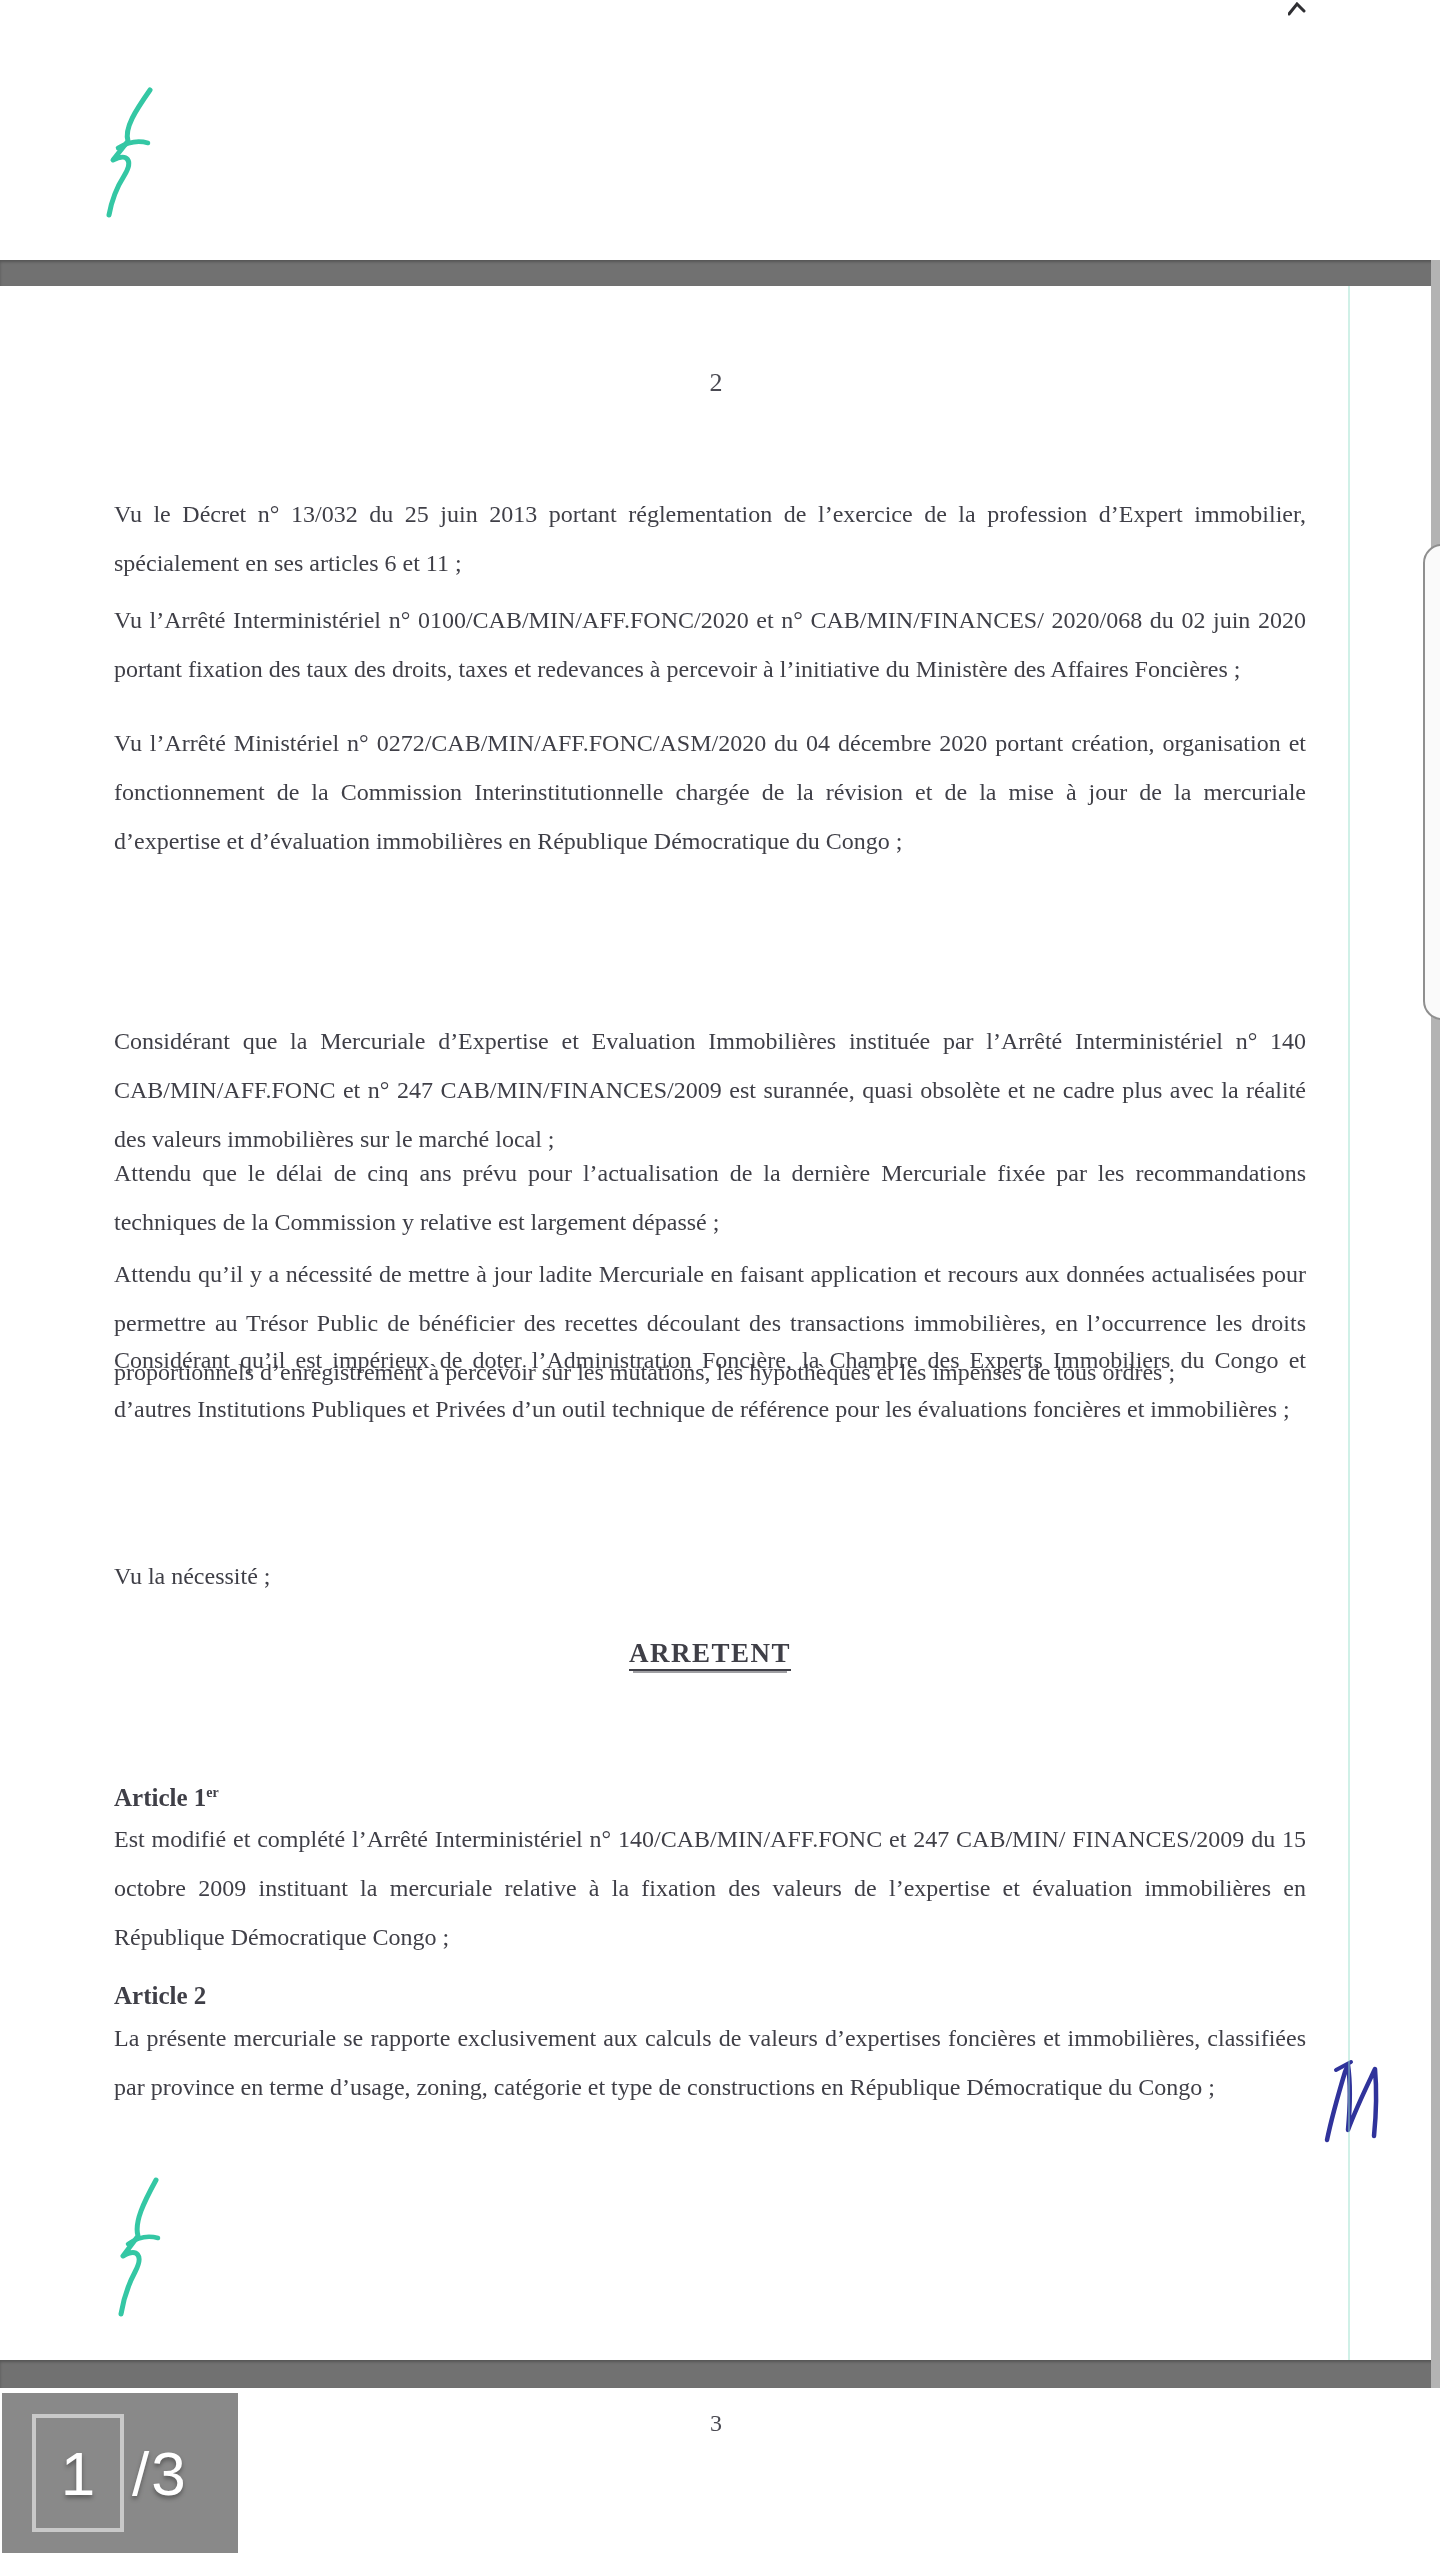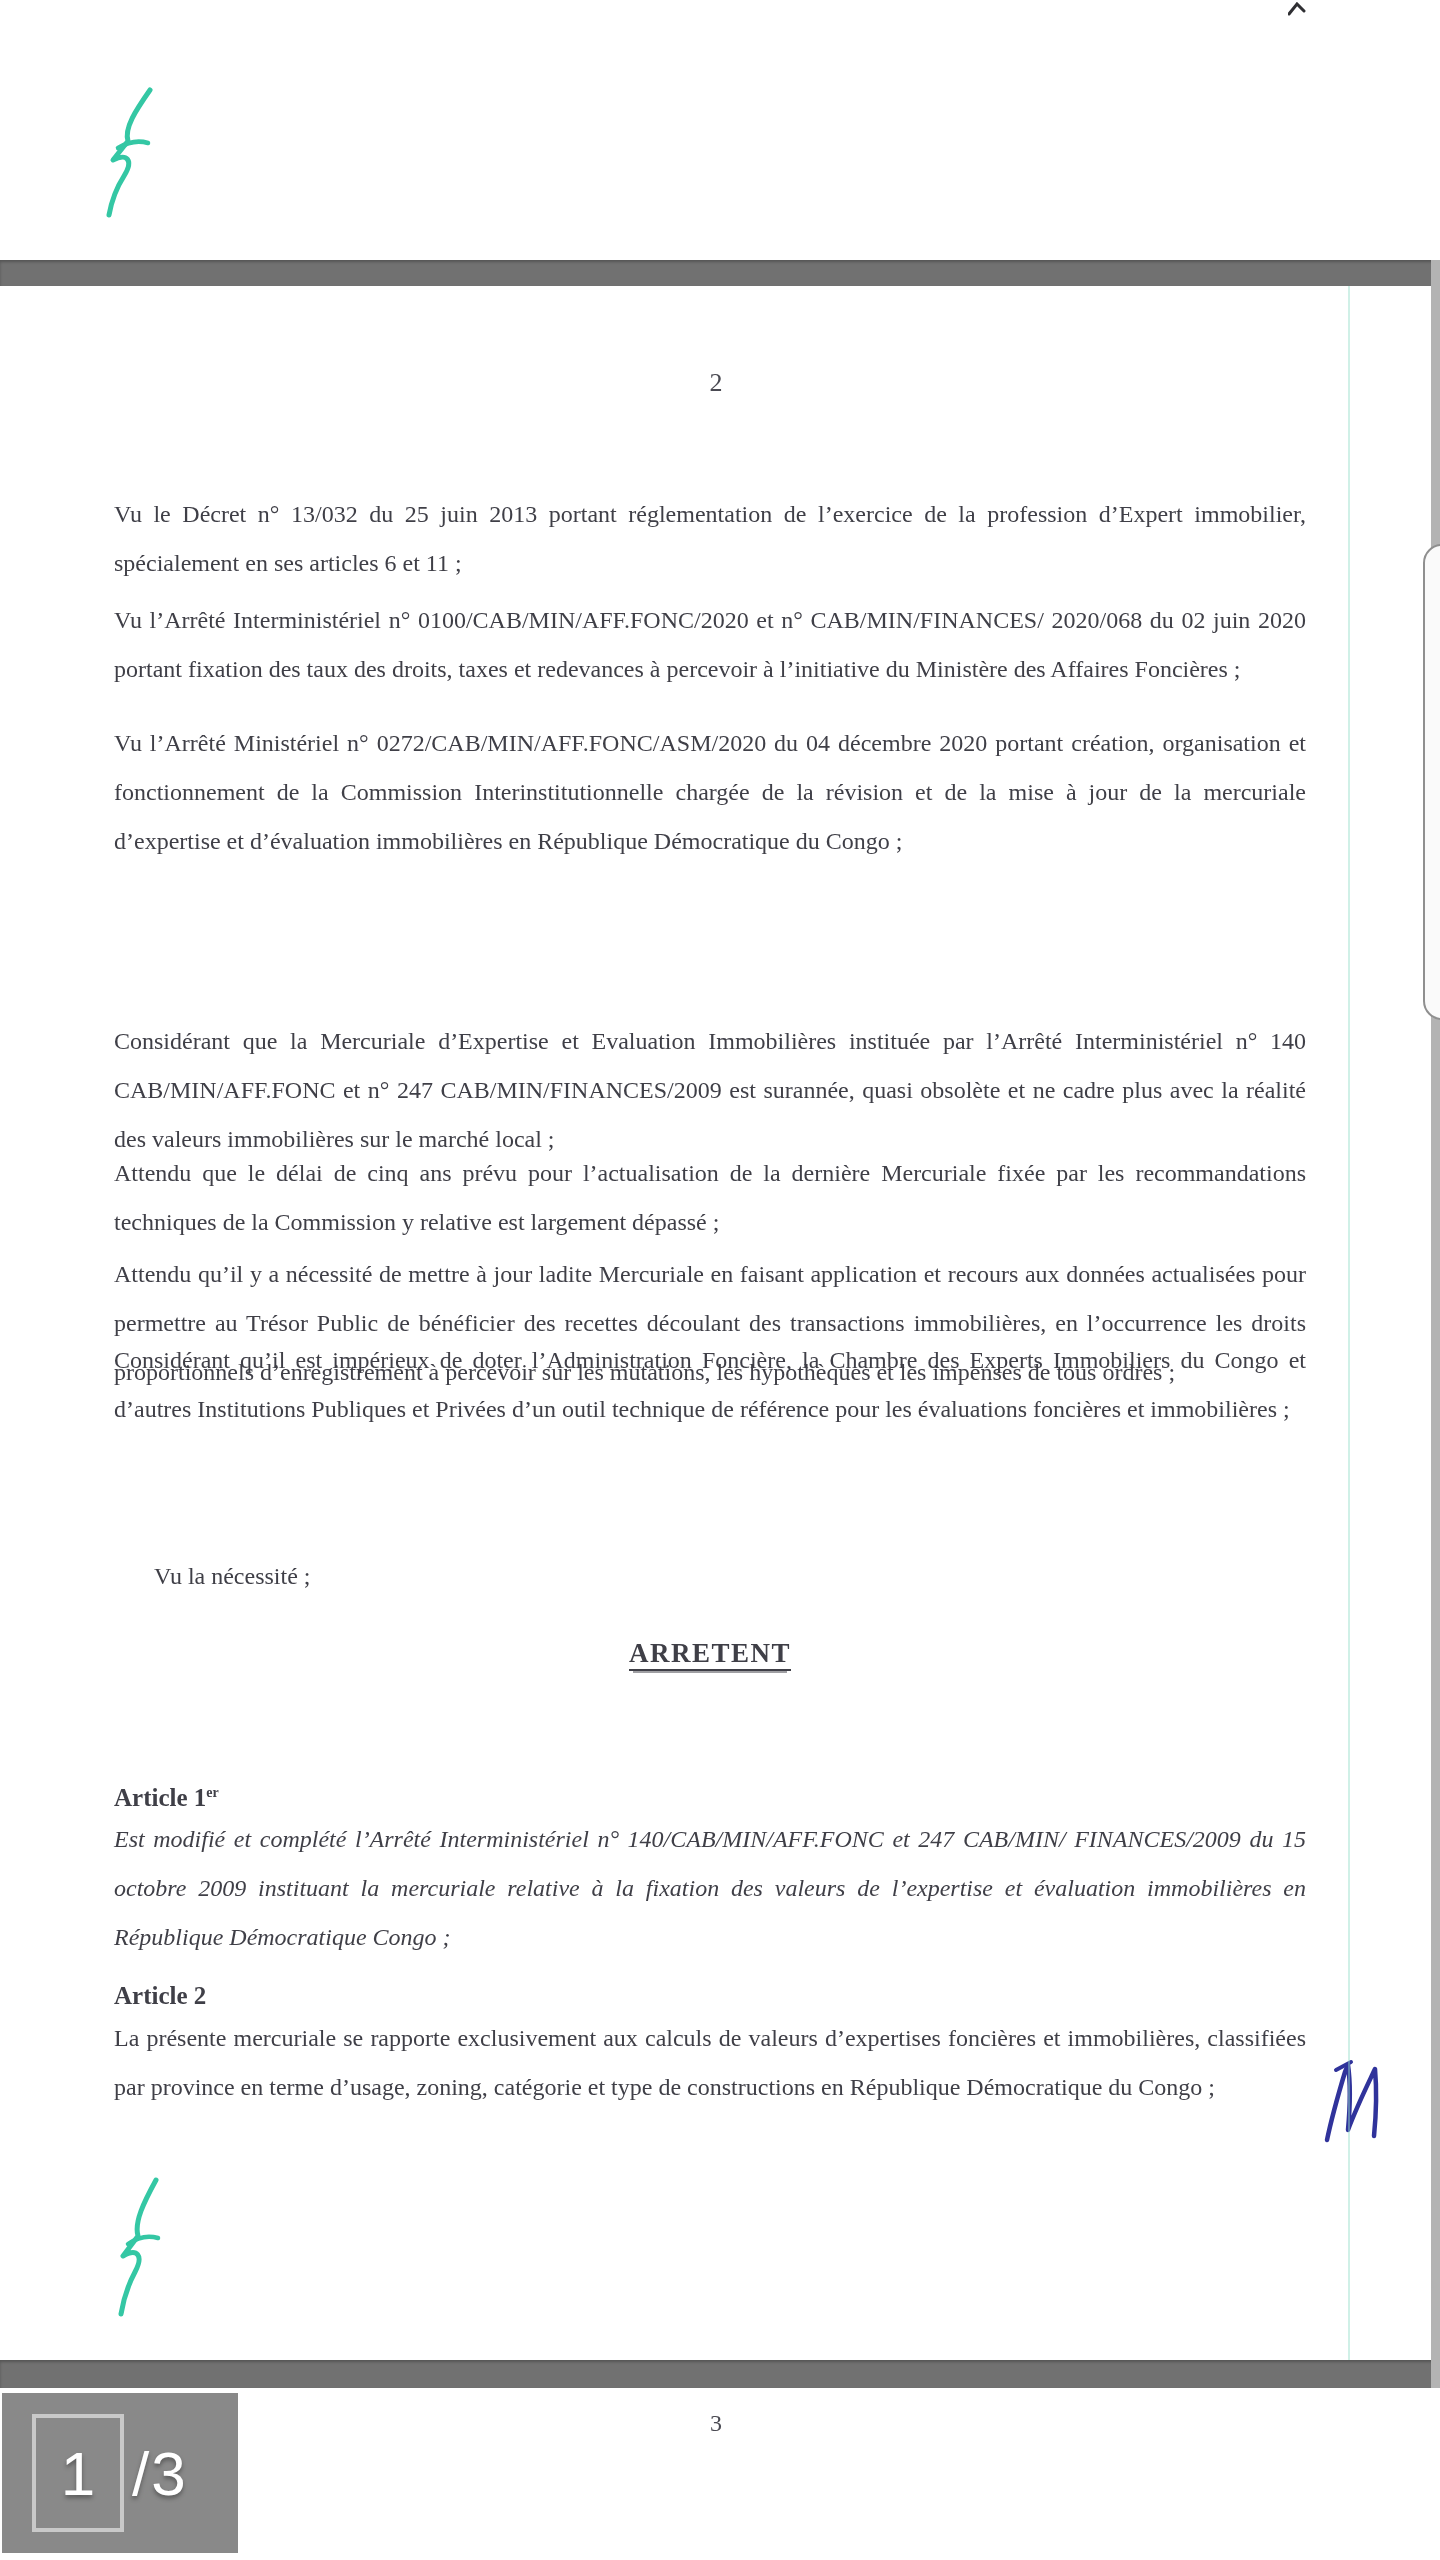--- a/index.html
+++ b/index.html
@@ -28,23 +28,23 @@
   .pgnum-3{top:2410px;font-size:24px;}
   .para,.art-head,.art-body,.arretent,.partial-head{
       position:absolute;left:114px;width:1192px;margin:0;color:#3f3f47;}
   .para,.art-body{font-size:24px;line-height:49px;text-align:justify;}
   .art-head,.partial-head{font-size:25px;margin-top:32px;}
   .art-head sup{font-size:14px;}
   .arretent{text-align:center;font-size:27px;font-weight:bold;letter-spacing:1.5px;}
   .arretent .u{border-bottom:2px solid currentColor;padding-bottom:1px;
                box-shadow:0 6px 0 -4px rgba(63,63,71,.5);text-align:center;}
   .p1{top:490px;} .p2{top:596px;} .p3{top:719px;} .p4{top:885px;} .p5{top:1017px;}
-  .p6{top:1149px;} .p7{top:1250px;} .p8{top:1336px;} .p9{top:1552px;margin-left:40px;}
+  .p6{top:1149px;} .p7{top:1250px;} .p8{top:1336px;} .p9{top:1552px;}
   .arretent{top:1638px;}
-  .h-art1{top:1752px;} .b-art1{top:1815px;font-style:italic;}
+  .h-art1{top:1752px;} .b-art1{top:1815px;}
   .h-art2{top:1950px;} .b-art2{top:2014px;}
   .partial-head{top:2547px;}
   
   .page-badge{position:absolute;left:2px;top:2393px;width:236px;height:160px;
               background:rgba(128,128,128,.93);display:flex;align-items:center;
               font-family:"Liberation Sans", sans-serif;color:#ffffff;
               text-shadow:0 3px 4px rgba(0,0,0,.35);font-size:62px;}
   .current-box{display:flex;align-items:center;justify-content:center;
                width:84px;height:110px;margin-left:30px;border:4px solid #c9c9c9;}
   .badge-sep{margin-left:8px;} .badge-total{margin-left:2px;}

